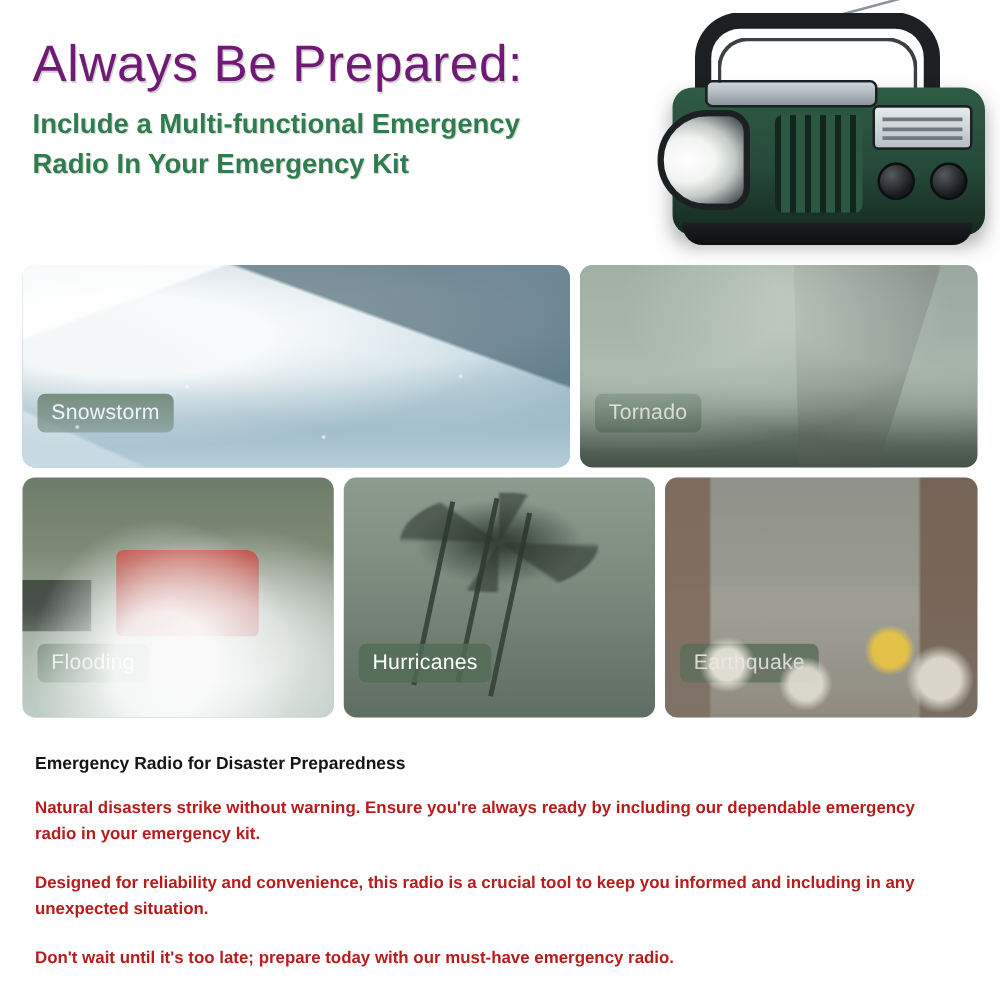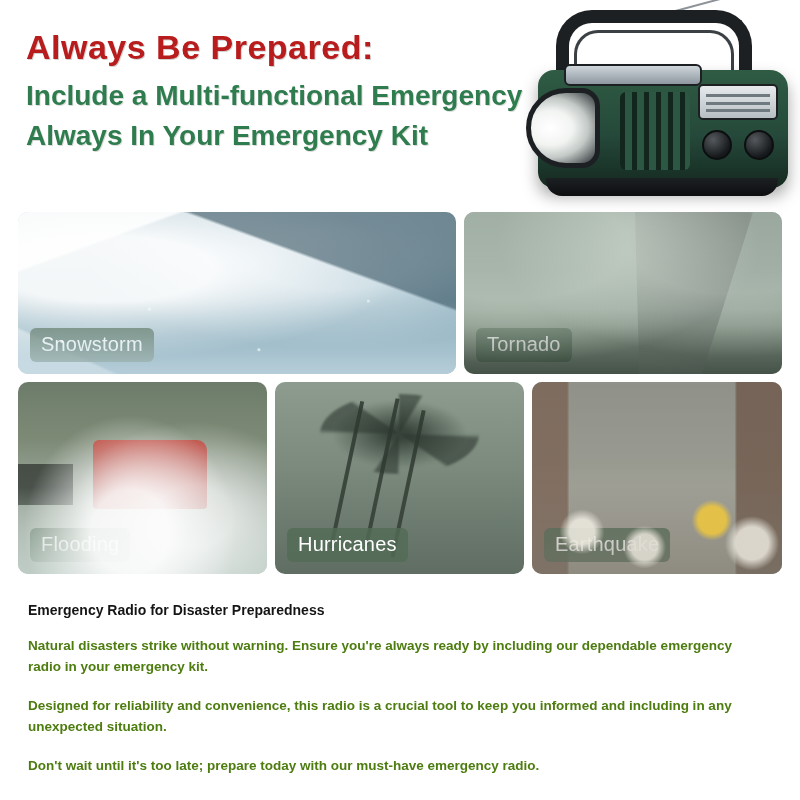--- a/index.html
+++ b/index.html
@@ -17,31 +17,31 @@
   }
 
   
   .headline-wrap {
     position: absolute;
     left: 26px;
     top: 30px;
     width: 520px;
   }
   .headline-main {
-    font-size: 34px;
-    font-weight: bold;
-    color: #b91c1c;
+    font-size: 41px;
+    font-weight: normal;
+    color: #701a75;
     letter-spacing: 0.5px;
     line-height: 1.05;
     text-shadow: 1px 1px 0 rgba(0,0,0,0.18);
     margin: 0 0 10px 0;
     white-space: nowrap;
   }
   .headline-sub {
-    font-size: 28px;
+    font-size: 22px;
     font-weight: bold;
     color: #2f7d4f;
     line-height: 1.45;
     text-shadow: 1px 1px 0 rgba(0,0,0,0.14);
   }
 
   
   .product {
     position: absolute;
     right: 8px;
@@ -181,24 +181,24 @@
   }
   .tile.snowstorm { flex: 0 0 438px; }
   .tile.tornado   { flex: 1 1 auto; }
   .tile.flooding  { flex: 0 0 249px; height: 192px; }
   .tile.hurricanes{ flex: 0 0 249px; height: 192px; }
   .tile.earthquake{ flex: 1 1 auto;  height: 192px; }
 
   .tile-caption {
     position: absolute;
     left: 12px;
-    bottom: 12px;
+    bottom: 28px;
     background: rgba(82, 107, 86, 0.82);
     color: #ffffff;
-    font-size: 20px;
+    font-size: 17px;
     padding: 5px 11px 6px 11px;
     border-radius: 6px;
     letter-spacing: 0.2px;
   }
 
   
   .bg-snowstorm {
     background:
       linear-gradient(180deg, #b9cdd6 0%, #8fb0bd 40%, #7ea2b1 100%);
   }
@@ -317,32 +317,32 @@
   .copy-title {
     font-size: 14px;
     font-weight: bold;
     color: #151515;
     margin: 0 0 18px 0;
   }
   .copy-p {
     font-size: 13.5px;
     font-weight: bold;
     line-height: 1.55;
-    color: #4d7c0f;
+    color: #b91c1c;
     margin: 0 0 18px 0;
   }
   .copy-p:last-child { margin-bottom: 0; margin-top: 16px; }
 </style>
 </head>
 <body>
 
 <div class="headline-wrap">
   <div class="headline-main">Always Be Prepared:</div>
   <div class="headline-sub">Include a Multi-functional Emergency</div>
-  <div class="headline-sub">Always In Your Emergency Kit</div>
+  <div class="headline-sub">Radio In Your Emergency Kit</div>
 </div>
 
 <div class="product">
   <div class="prod-antenna"></div>
   <div class="prod-handle"></div>
   <div class="prod-handle-inner"></div>
   <div class="prod-body"></div>
   <div class="prod-solar"></div>
   <div class="prod-lamp"></div>
   <div class="prod-grill"></div>

